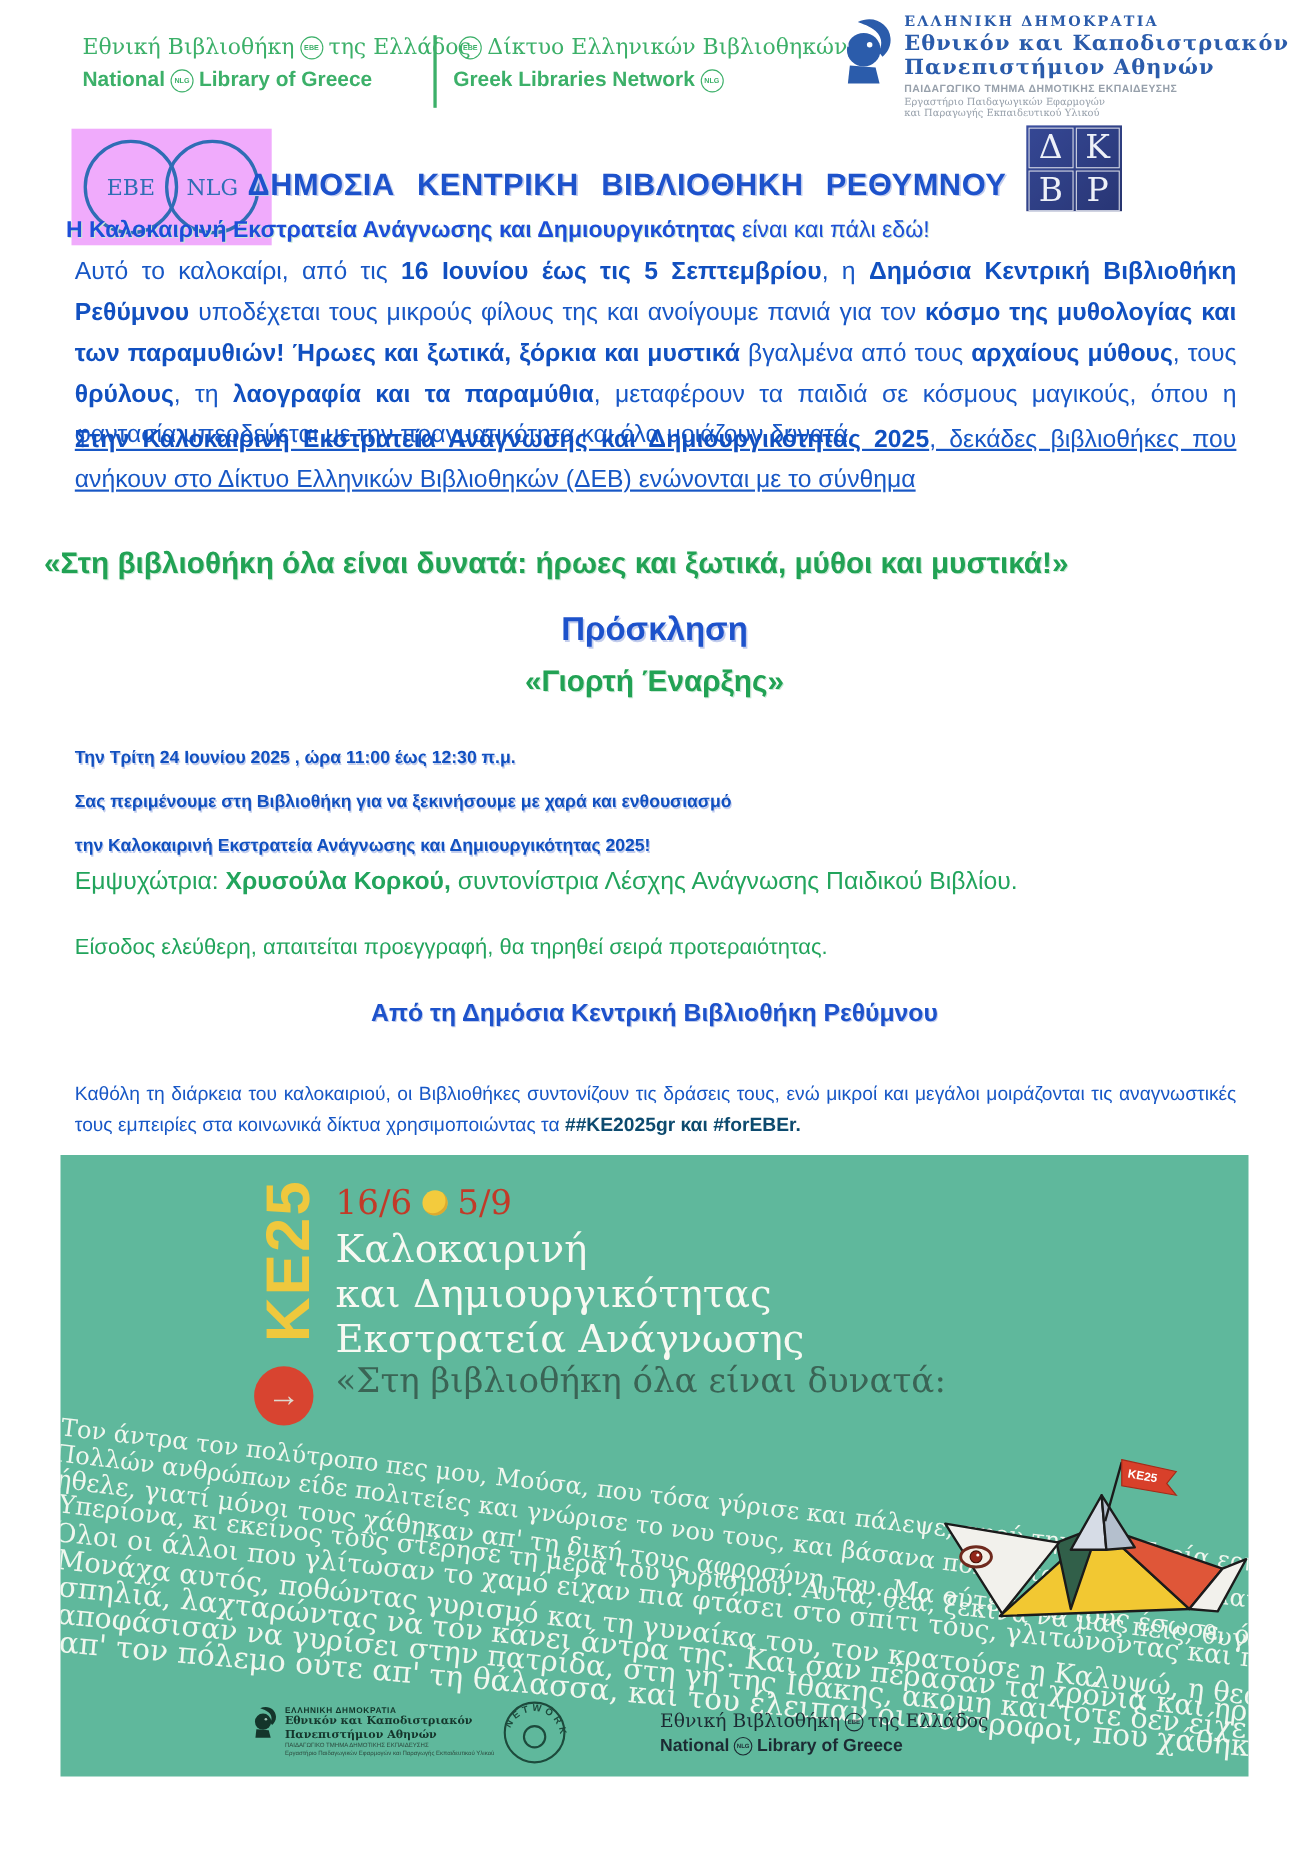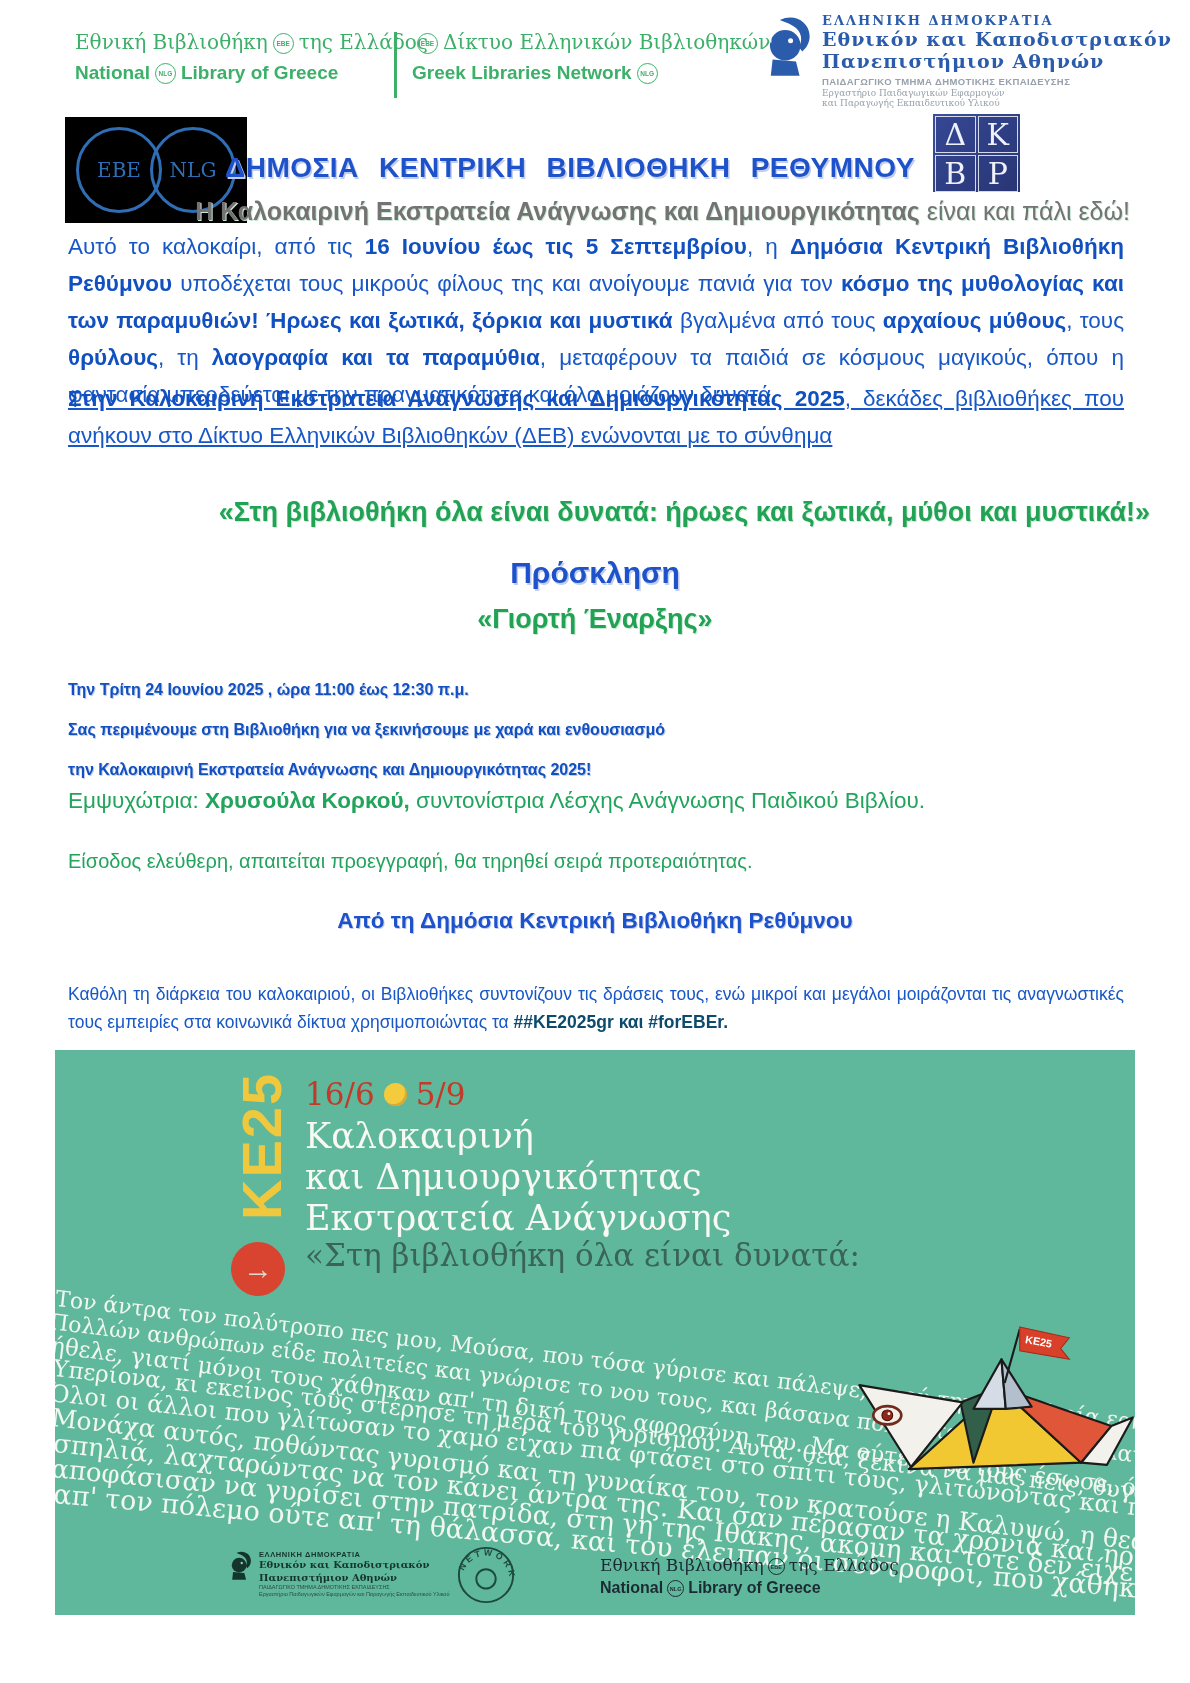--- a/index.html
+++ b/index.html
@@ -20,45 +20,45 @@
   .hdr-mid .gr{font-family:"DejaVu Serif",serif;font-size:20px;}
   .hdr-mid .en{font-size:19px;font-weight:700;margin-top:8px;}
   .hdr-right{position:absolute;left:760px;top:14px;display:flex;color:#2b5cab;}
   .hdr-right .txt{margin-left:8px;line-height:1.15;}
   .uoa-l1{font-family:"DejaVu Serif",serif;font-size:13px;font-weight:700;letter-spacing:2px;}
   .uoa-l2,.uoa-l3{font-family:"DejaVu Serif",serif;font-size:19px;font-weight:700;letter-spacing:1px;}
   .uoa-l4{font-size:9.5px;font-weight:700;color:#97a0ab;margin-top:4px;letter-spacing:.4px;}
   .uoa-l5,.uoa-l6{font-size:9px;color:#97a0ab;font-family:"DejaVu Serif",serif;}
 
   
-  .ebe-box{position:absolute;left:65px;top:117px;width:182px;height:106px;background:#000000;
+  .ebe-box{position:absolute;left:65px;top:117px;width:182px;height:106px;background:#f0abfc;
            display:flex;align-items:center;justify-content:center;}
   .ebe-circle{width:80px;height:80px;border:3px solid #2f6db5;border-radius:50%;display:flex;
               align-items:center;justify-content:center;color:#2f6db5;font-family:"DejaVu Serif",serif;
               font-size:20px;background:transparent;}
   .ebe-circle.two{margin-left:-12px;}
   .m-title{position:absolute;left:150px;right:200px;top:152px;text-align:center;color:#1d52cb;
            font-size:28px;font-weight:700;word-spacing:12px;letter-spacing:.5px;
            text-shadow:1.5px 1.5px 0 #c3cdec;}
   .dkbr{position:absolute;left:933px;top:114px;width:87px;height:78px;
         background:linear-gradient(135deg,#3c50a0,#27346e);display:grid;
         grid-template-columns:1fr 1fr;grid-template-rows:1fr 1fr;gap:2px;padding:2px;box-sizing:border-box;}
   .dkbr span{display:flex;align-items:center;justify-content:center;color:#eef1f8;
              font-family:"DejaVu Serif",serif;font-size:30px;background:rgba(43,57,130,.35);
              border:1px solid rgba(255,255,255,.8);}
 
   
-  .intro-h{position:absolute;left:60px;right:60px;top:197px;text-align:right;color:#737373;
-           font-size:25px;text-shadow:1px 1px 0 #c9e8d4;}
+  .intro-h{position:absolute;left:60px;right:60px;top:197px;text-align:left;color:#1d4ed8;
+           font-size:21px;text-shadow:1px 1px 0 #c9e8d4;}
   .para{position:absolute;left:68px;width:1056px;color:#1757c6;font-size:22.5px;line-height:37px;
         text-align:justify;}
   .para .b{color:#1150c0;}
   #para1{top:228px;}
   #para2{top:380px;text-decoration:underline;}
-  .slogan{position:absolute;left:40px;right:40px;top:497px;text-align:right;color:#21a254;
+  .slogan{position:absolute;left:40px;right:40px;top:497px;text-align:left;color:#21a254;
           font-size:27px;font-weight:700;text-shadow:1px 1px 0 #c9e8d4;}
   .invitation{position:absolute;left:40px;right:40px;top:556px;text-align:center;color:#1d52cb;
               font-size:30px;font-weight:700;text-shadow:1.5px 1.5px 0 #c3cdec;}
   .event-title{position:absolute;left:40px;right:40px;top:604px;text-align:center;color:#21a254;
                font-size:27px;font-weight:700;text-shadow:1px 1px 0 #c9e8d4;}
   .when{position:absolute;left:68px;top:670px;color:#1150c0;font-size:16px;font-weight:700;
         line-height:40px;text-shadow:1px 1px 0 #c3cdec;}
   .details1{position:absolute;left:68px;top:788px;color:#22a45c;font-size:22.5px;}
   .details2{position:absolute;left:68px;top:821px;color:#22a45c;font-size:20px;}
   .details3{position:absolute;left:68px;top:850px;color:#22a45c;font-size:20px;}

